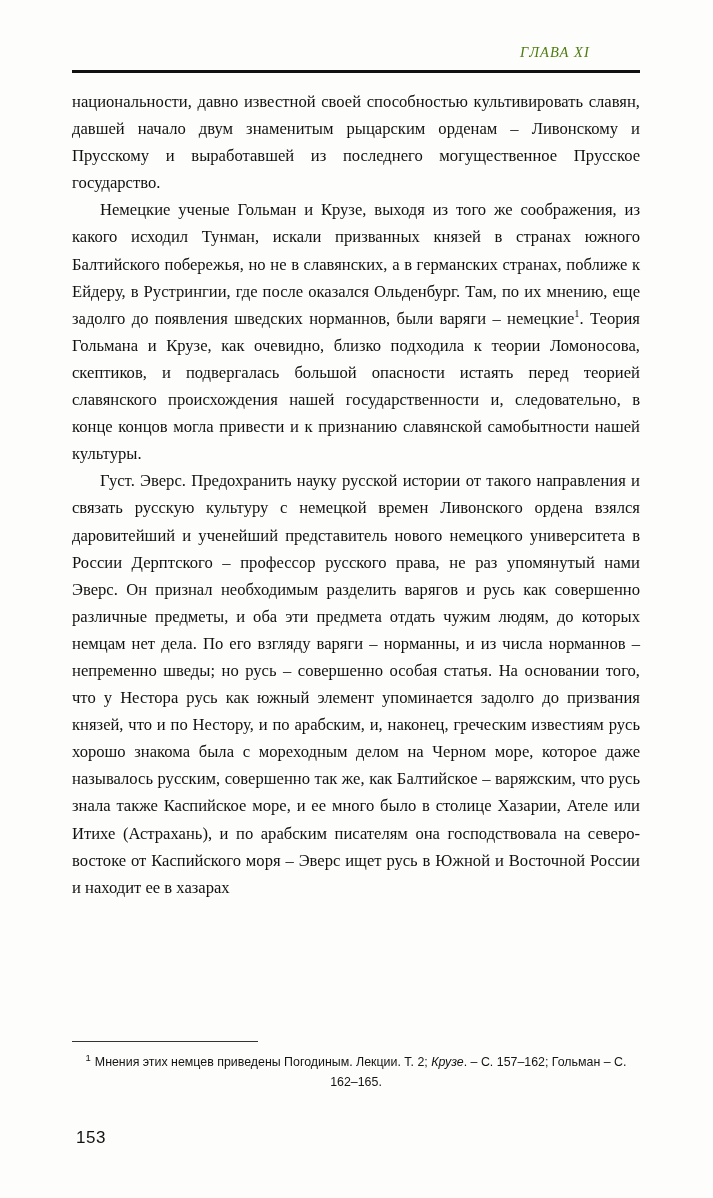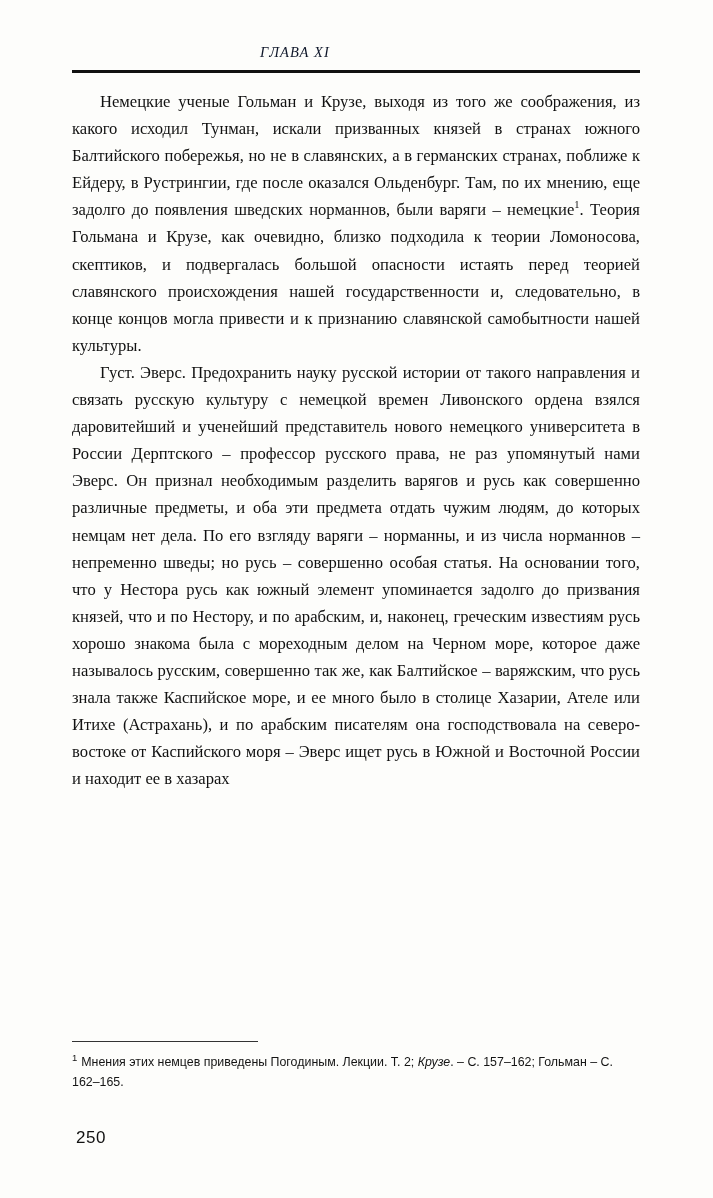--- a/index.html
+++ b/index.html
@@ -20,26 +20,26 @@
     height: 1198px;
     box-sizing: border-box;
     padding: 0;
     background: #fdfdfb;
   }
   .running-head {
     position: absolute;
     top: 44px;
     left: 0;
     width: 590px;
-    text-align: center;
+    text-align: right;
     font-family: "Liberation Serif", serif;
     font-style: italic;
     font-size: 14.5px;
     letter-spacing: 1.1px;
-    color: #0f172a;
+    color: #4d7c0f;
   }
   .head-rule {
     position: absolute;
     top: 70px;
     left: 72px;
     width: 568px;
     height: 3px;
     background: #111111;
   }
   .body-text {
@@ -78,21 +78,21 @@
   }
   .footnote {
     position: absolute;
     left: 72px;
     top: 1053px;
     width: 568px;
     font-family: "Liberation Sans", sans-serif;
     font-size: 12.4px;
     line-height: 19.5px;
     color: #141414;
-    text-align: left;
+    text-align: center;
   }
   .footnote .fn-mark {
     font-size: 9.5px;
     vertical-align: super;
     line-height: 0;
     margin-right: 4px;
   }
   .footnote .ital {
     font-style: italic;
   }
@@ -109,26 +109,27 @@
 </head>
 <body>
 
 <div class="page">
 
   <div class="running-head">ГЛАВА XI</div>
   <div class="head-rule"></div>
 
   <div class="body-text">
 
+    <p class="no-indent"><span>национальности, давно известной своей способностью культивировать славян, давшей начало двум знаменитым рыцарским орденам – Ливонскому и Прусскому и выработавшей из последнего могущественное Прусское государство.</span></p>
 
     <p><span>Немецкие ученые Гольман и Крузе, выходя из того же соображения, из какого исходил Тунман, искали призванных князей в странах южного Балтийского побережья, но не в славянских, а в германских странах, поближе к Ейдеру, в Рустрингии, где после оказался Ольденбург. Там, по их мнению, еще задолго до появления шведских норманнов, были варяги – немецкие</span><span class="sup">1</span><span>. Теория Гольмана и Крузе, как очевидно, близко подходила к теории Ломоносова, скептиков, и подвергалась большой опасности истаять перед теорией славянского происхождения нашей государственности и, следовательно, в конце концов могла привести и к признанию славянской самобытности нашей культуры.</span></p>
 
     <p><span class="lead">Густ. Эверс.</span><span> Предохранить науку русской истории от такого направления и связать русскую культуру с немецкой времен Ливонского ордена взялся даровитейший и ученейший представитель нового немецкого университета в России Дерптского – профессор русского права, не раз упомянутый нами Эверс. Он признал необходимым разделить варягов и русь как совершенно различные предметы, и оба эти предмета отдать чужим людям, до которых немцам нет дела. По его взгляду варяги – норманны, и из числа норманнов – непременно шведы; но русь – совершенно особая статья. На основании того, что у Нестора русь как южный элемент упоминается задолго до призвания князей, что и по Нестору, и по арабским, и, наконец, греческим известиям русь хорошо знакома была с мореходным делом на Черном море, которое даже называлось русским, совершенно так же, как Балтийское – варяжским, что русь знала также Каспийское море, и ее много было в столице Хазарии, Ателе или Итихе (Астрахань), и по арабским писателям она господствовала на северо-востоке от Каспийского моря – Эверс ищет русь в Южной и Восточной России и находит ее в хазарах</span></p>
 
   </div>
 
   <div class="footnote-rule"></div>
 
   <div class="footnote"><span class="fn-mark">1</span><span>Мнения этих немцев приведены Погодиным. Лекции. Т. 2; </span><span class="ital">Крузе</span><span>. – С. 157–162; Гольман – С. 162–165.</span></div>
 
-  <div class="page-number">250</div>
+  <div class="page-number">153</div>
 
 </div>
 
 </body></html>

